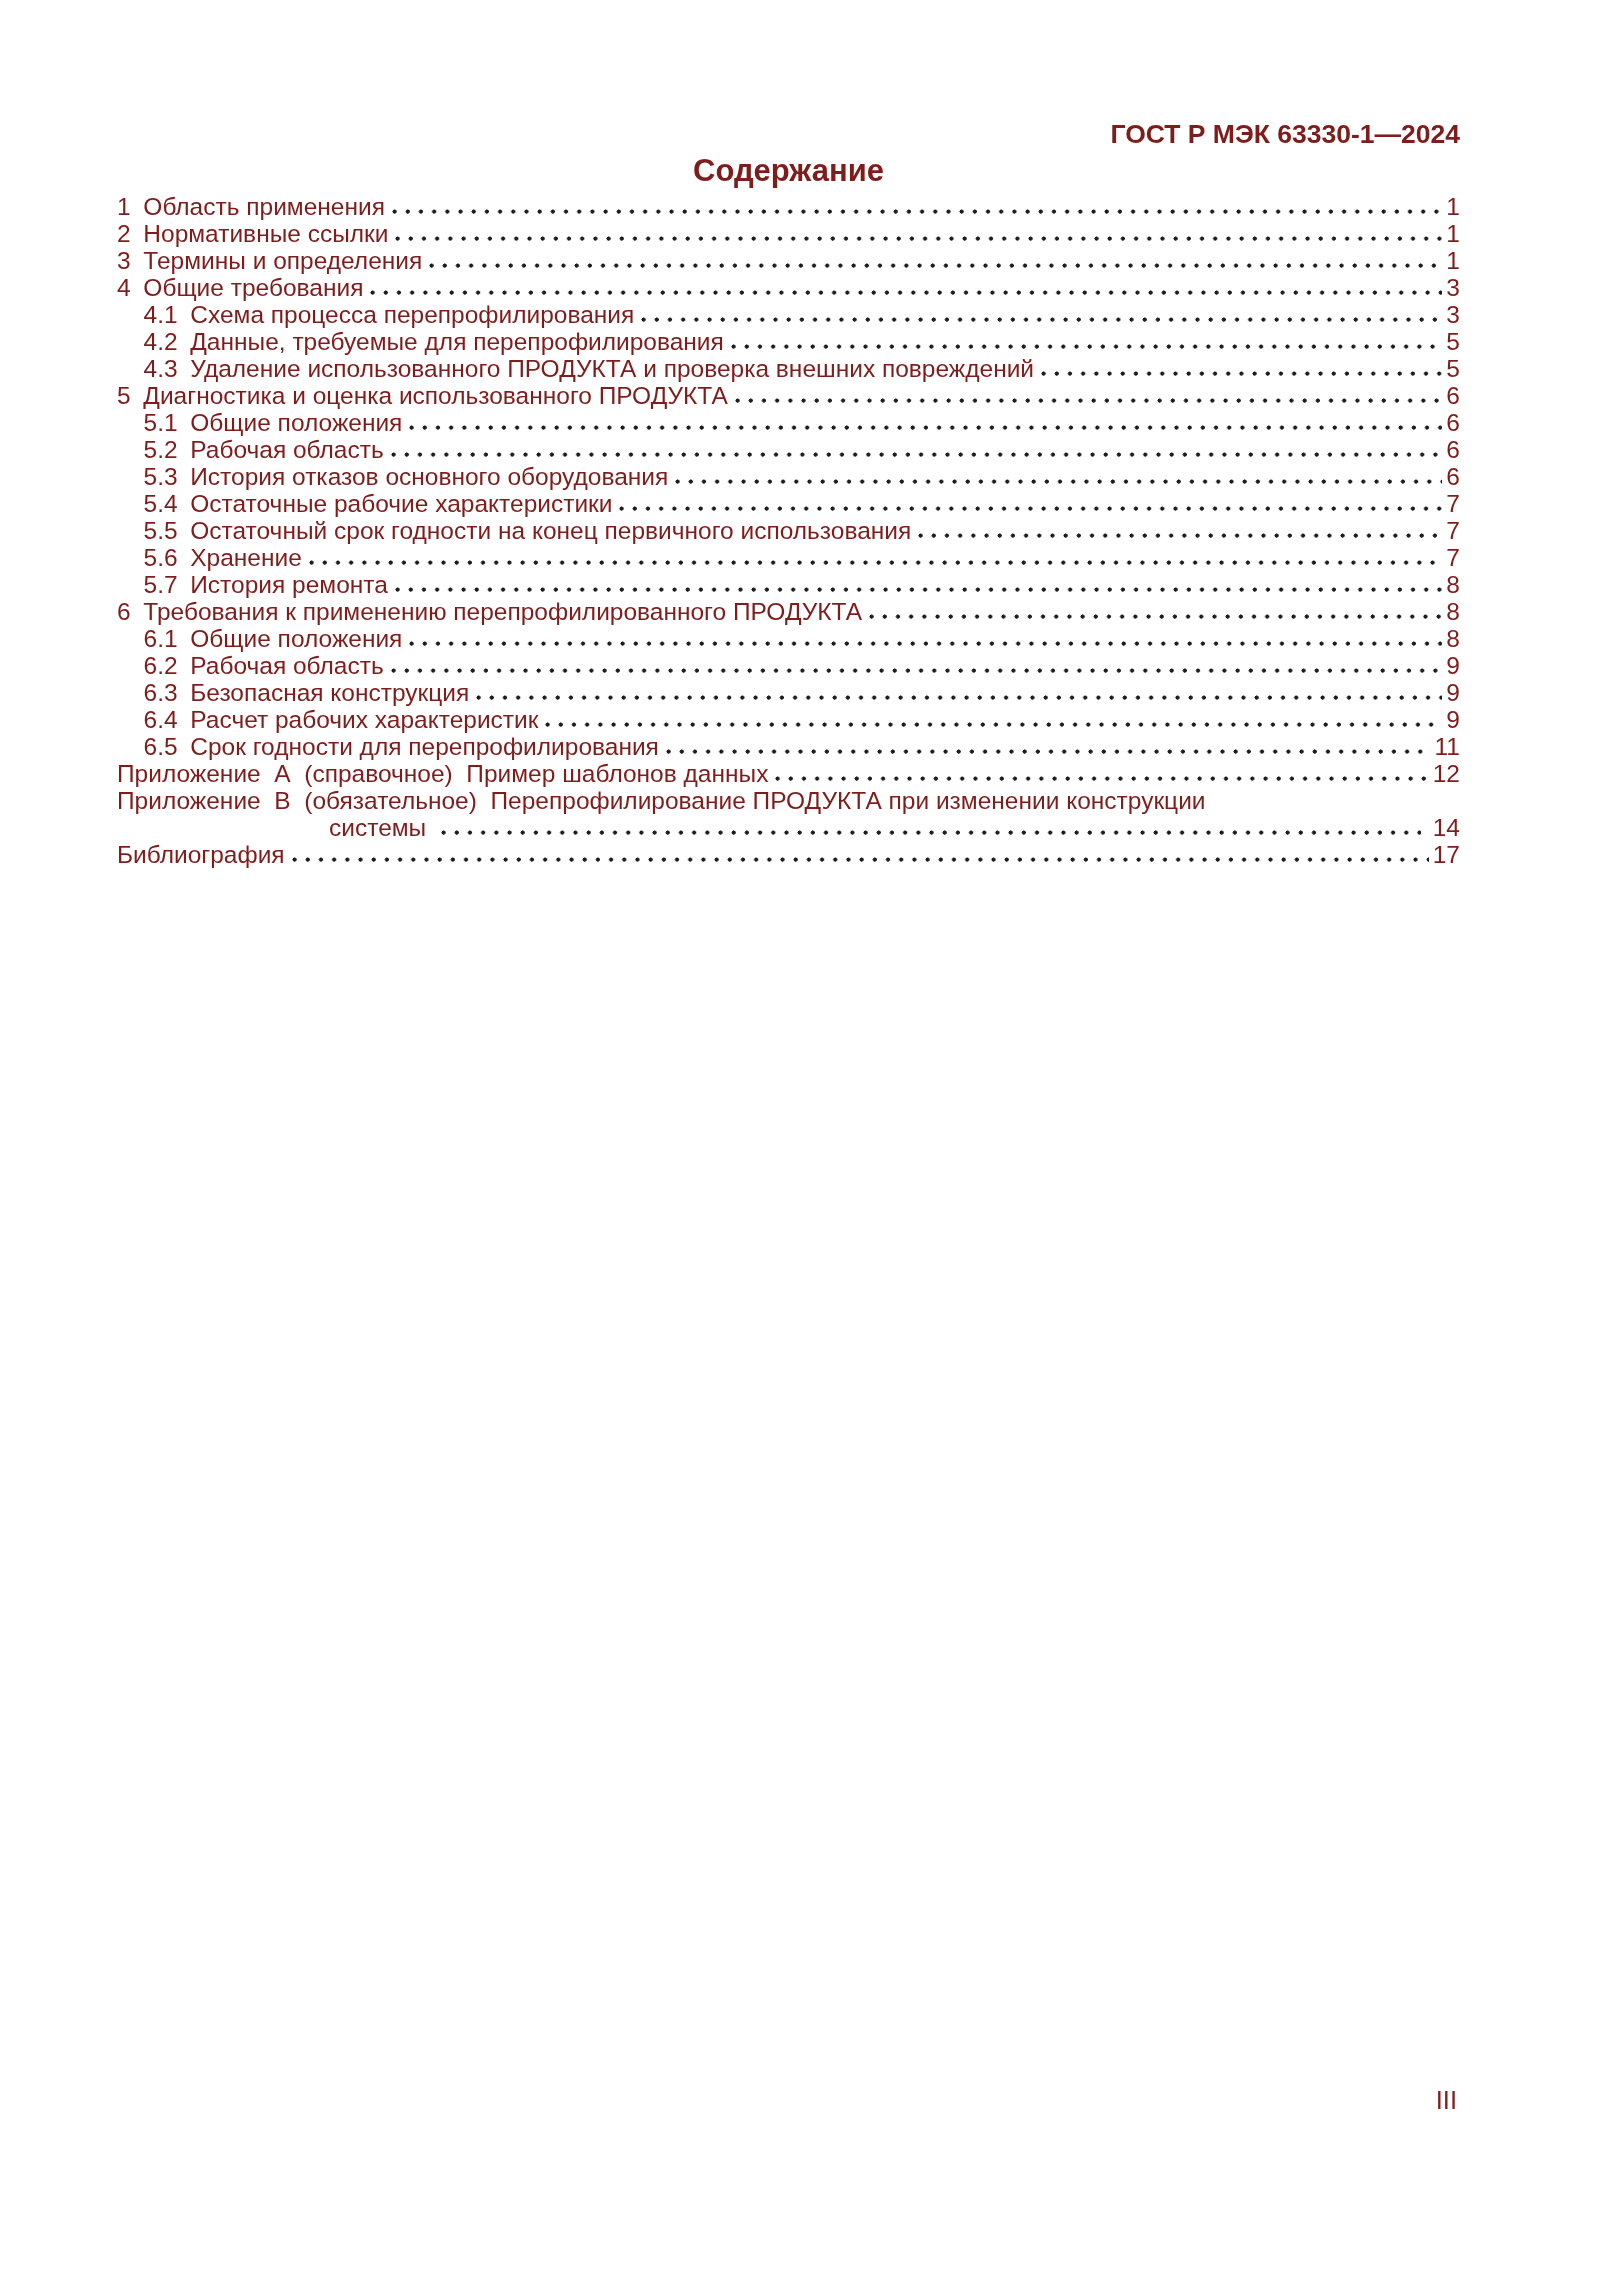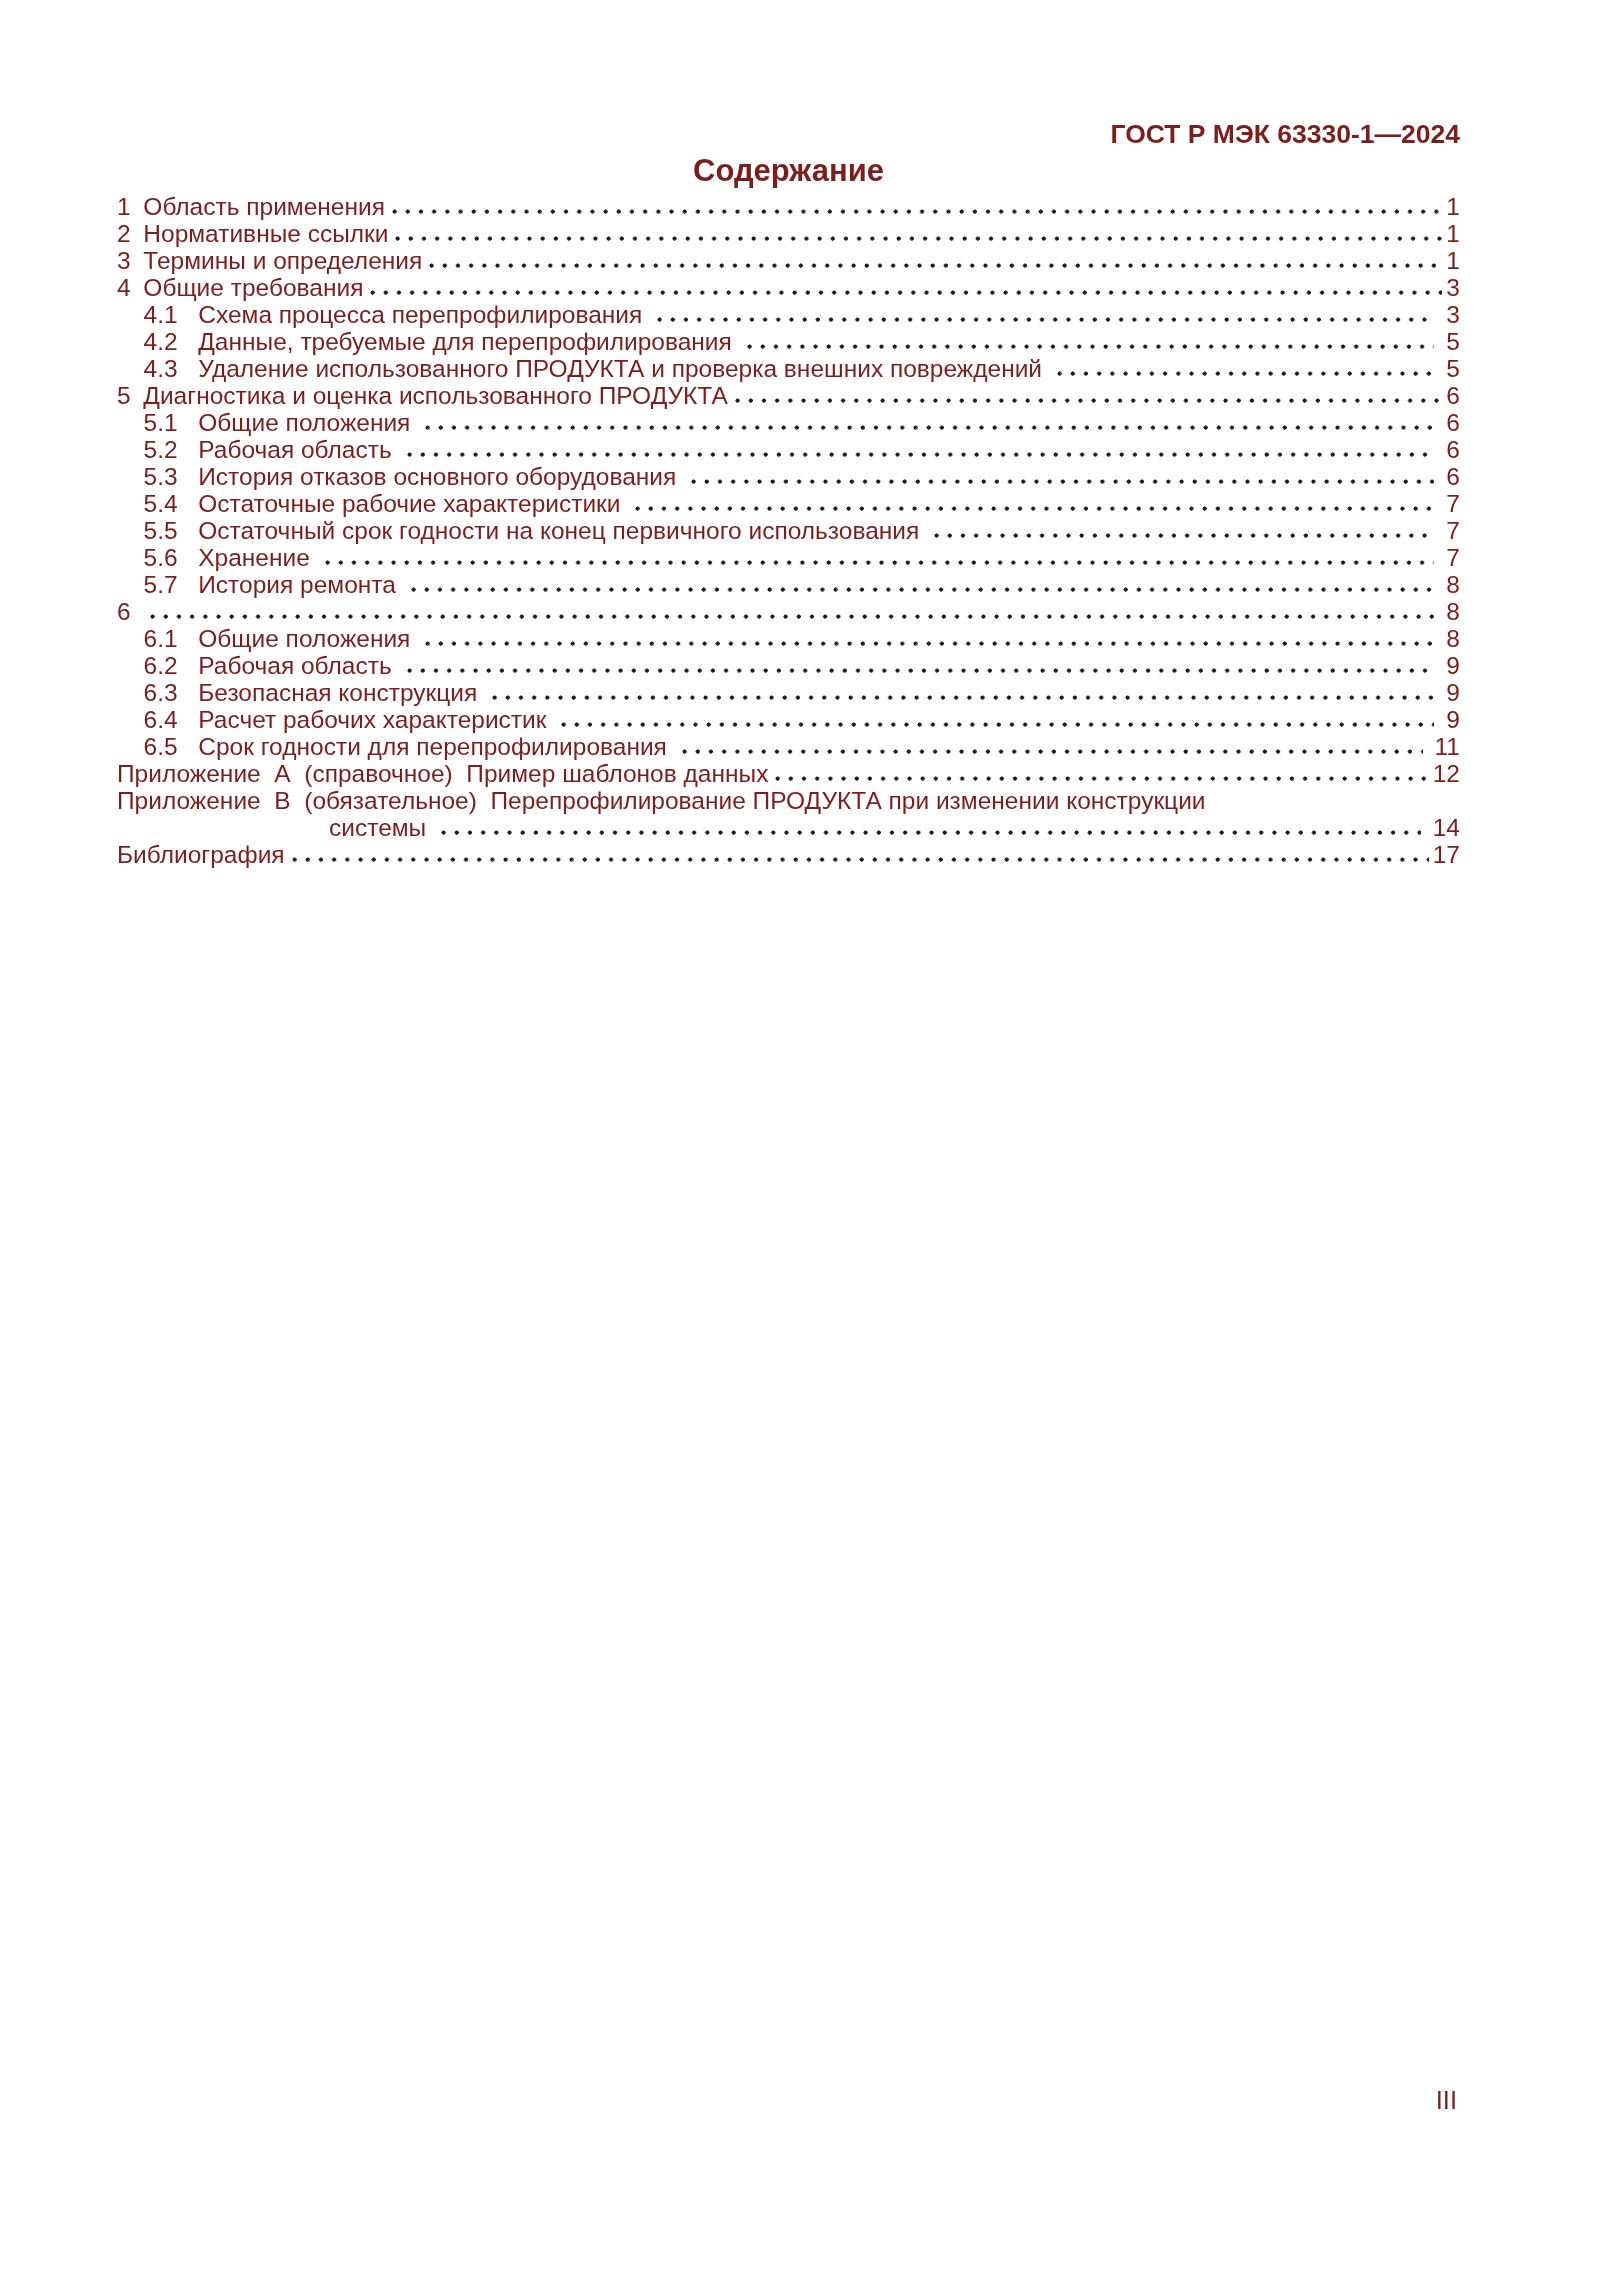--- a/index.html
+++ b/index.html
@@ -45,21 +45,20 @@
   }
   .toc-row {
     display: flex;
     align-items: baseline;
     height: 27px;
     line-height: 27px;
     white-space: pre;
   }
   .toc-row.level-1 {
     padding-left: 26.5px;
-    gap: 8px;
   }
   .toc-row.cont {
     padding-left: 212px;
     gap: 8px;
   }
   .toc-num {
     margin-right: 12.7px;
   }
   .toc-title {
     white-space: pre-wrap;
@@ -182,20 +181,21 @@
     <span class="toc-page">7</span>
   </div>
       <div class="toc-row level-1">
     <span class="toc-num">5.7</span>
     <span class="toc-title">История ремонта</span>
     <span class="toc-leader"></span>
     <span class="toc-page">8</span>
   </div>
       <div class="toc-row level-0">
     <span class="toc-num">6</span>
+    <span class="toc-title">Требования к применению перепрофилированного ПРОДУКТА</span>
     <span class="toc-leader"></span>
     <span class="toc-page">8</span>
   </div>
       <div class="toc-row level-1">
     <span class="toc-num">6.1</span>
     <span class="toc-title">Общие положения</span>
     <span class="toc-leader"></span>
     <span class="toc-page">8</span>
   </div>
       <div class="toc-row level-1">

